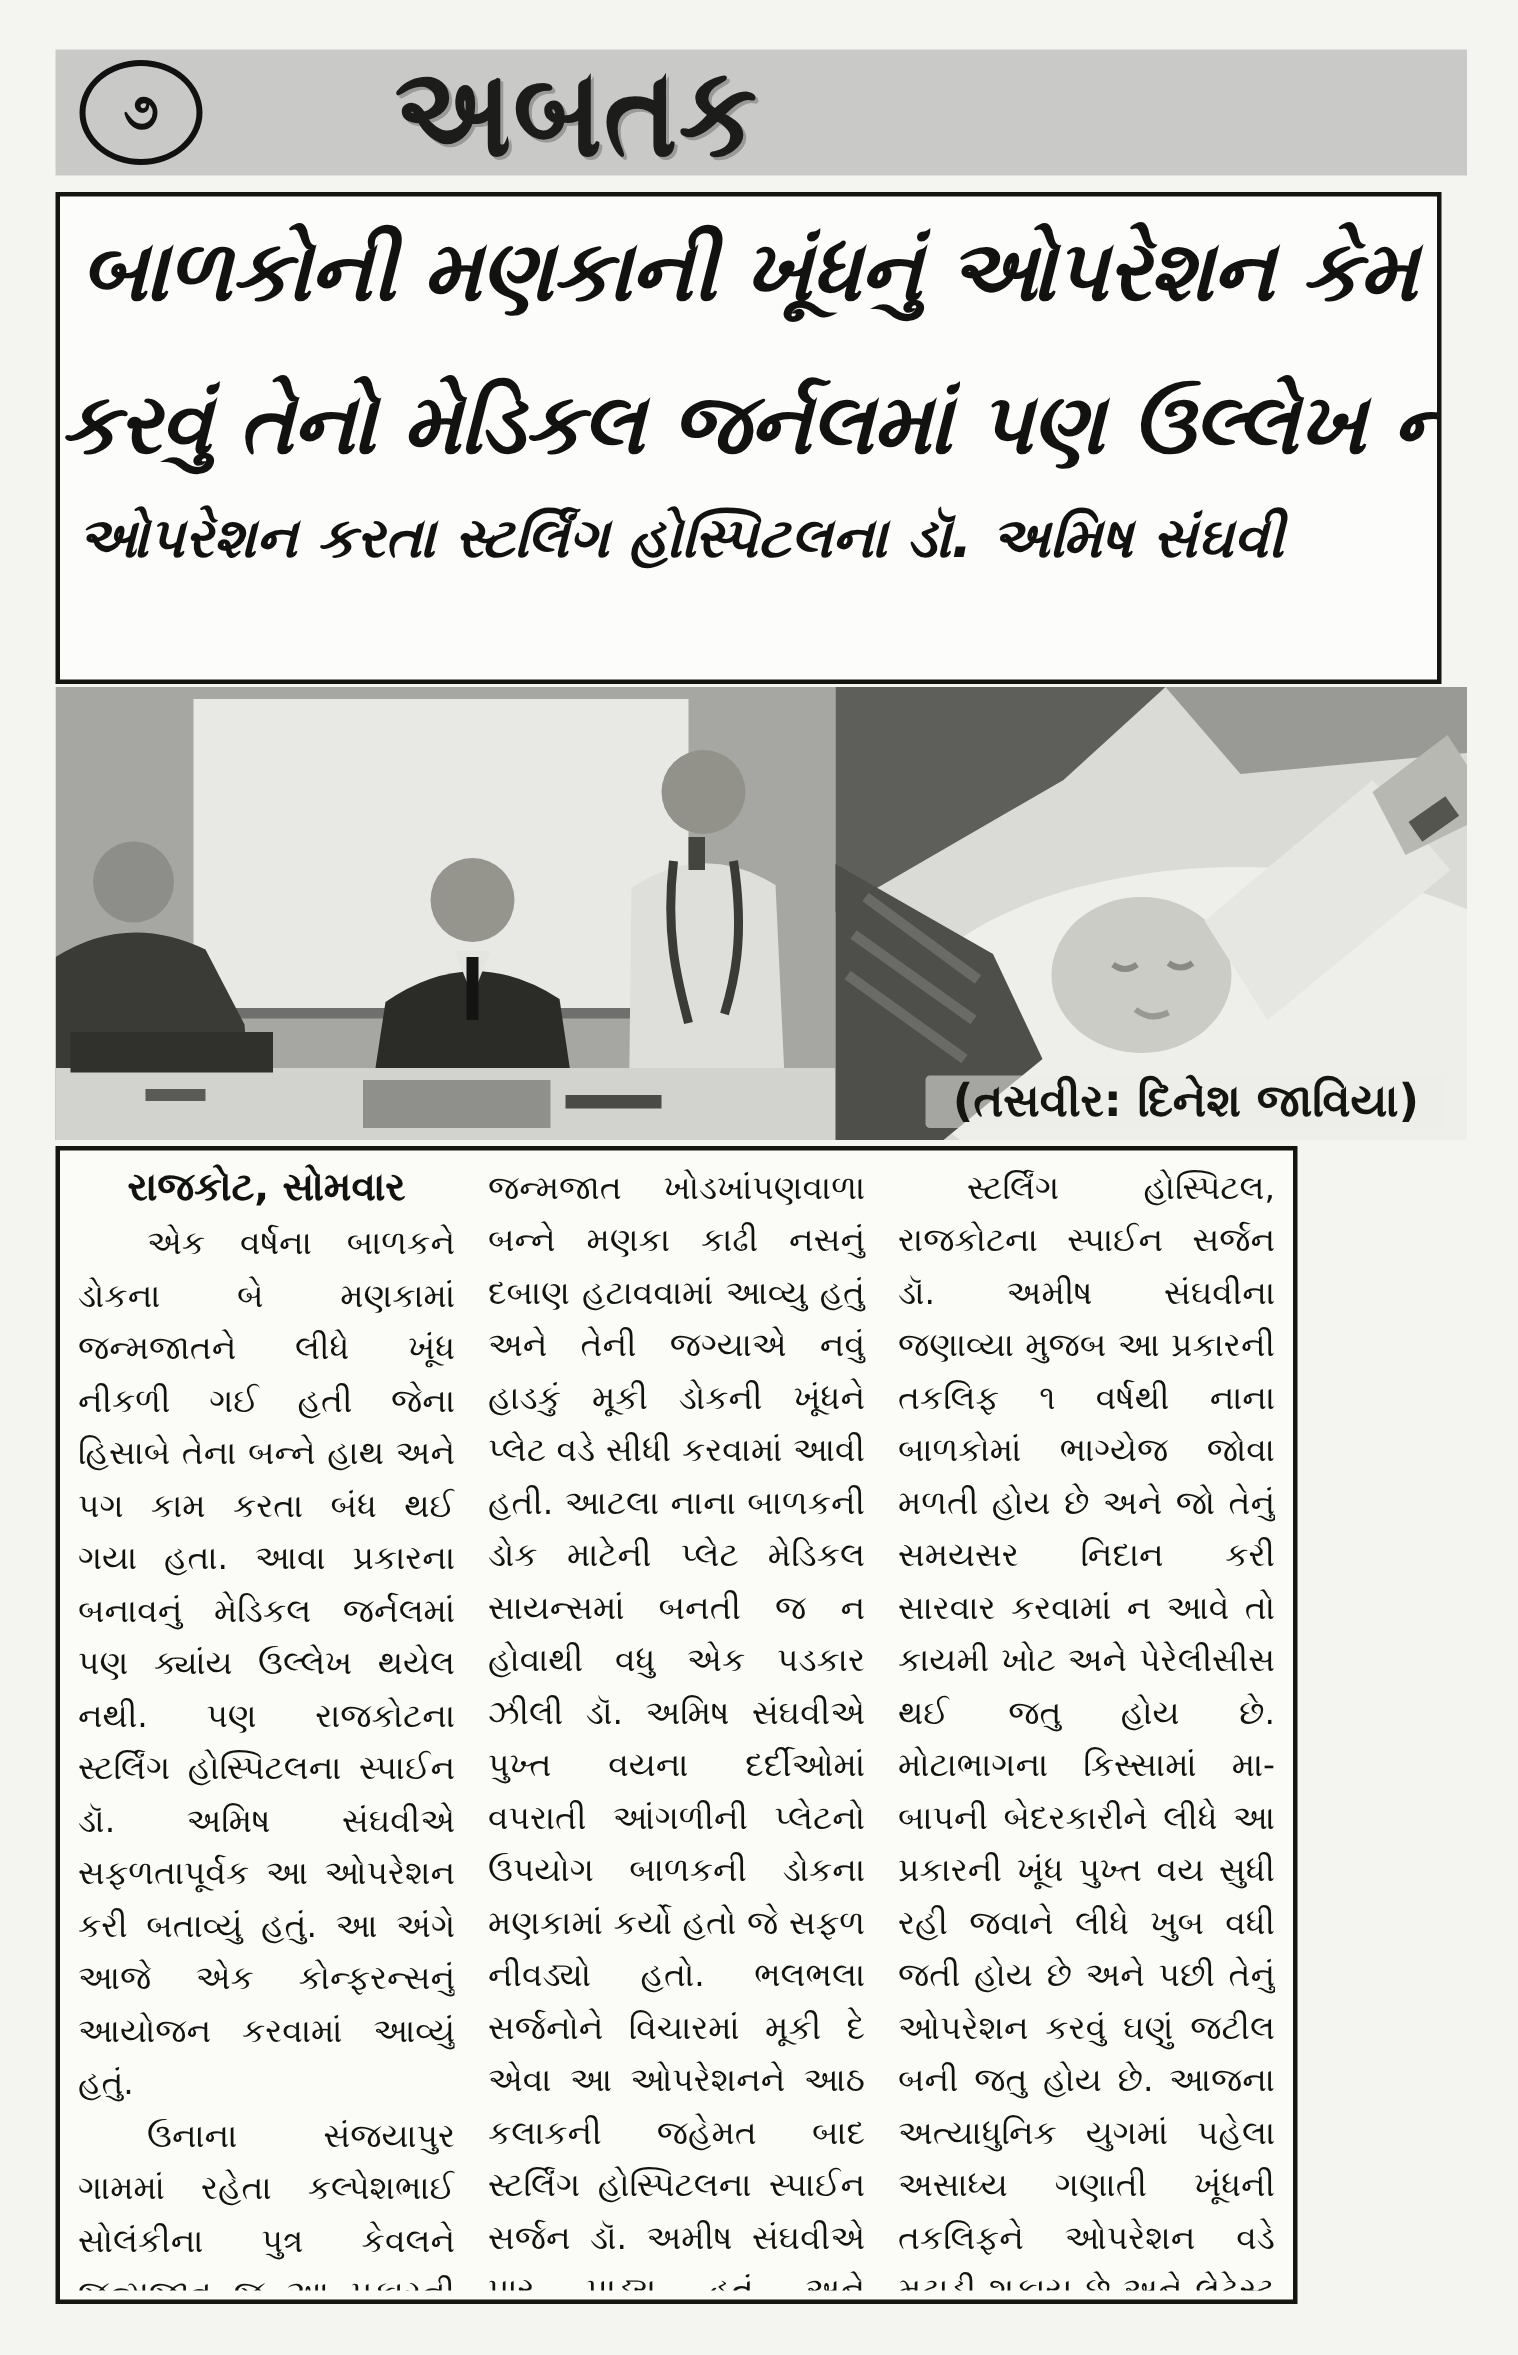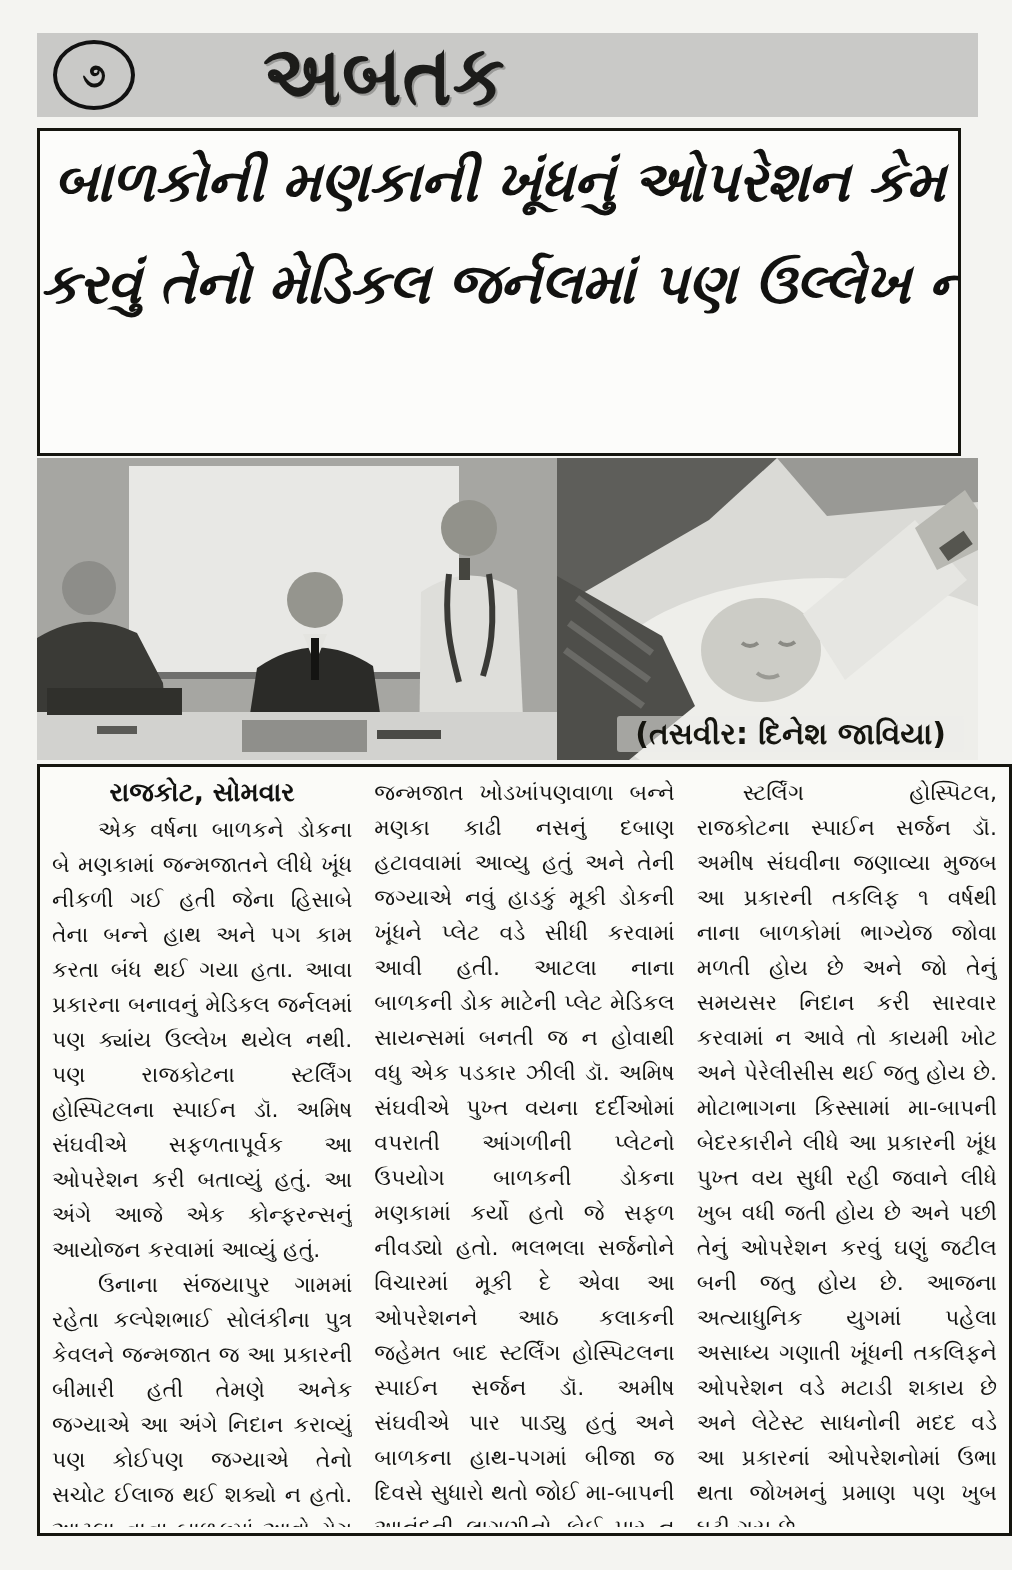--- a/index.html
+++ b/index.html
@@ -52,21 +52,21 @@
     background:#d6d6d4;overflow:hidden;
   }
   .photo-caption{
     position:absolute;right:14px;bottom:8px;
     font-size:30px;font-weight:800;color:#15150f;
     background:rgba(236,236,233,0.55);padding:0 18px;border-radius:3px;
     white-space:nowrap;
   }
   
   .article-body{
-    position:absolute;left:37px;top:764px;width:975px;height:772px;
+    position:absolute;left:37px;top:764px;width:828px;height:772px;
     background:#fbfbf8;border:3px solid #15150f;box-sizing:border-box;
     display:flex;gap:22px;padding:8px 12px 6px 12px;
   }
   .body-col{flex:1 1 0;font-size:22px;line-height:35px;text-align:justify;overflow:hidden;}
   .dateline{font-weight:800;text-align:center;font-size:26px;margin:0 0 2px 0;}
   .para{margin:0;text-indent:46px;}
   .para.noindent{text-indent:0;}
 </style>
 </head>
 <body>
@@ -76,20 +76,21 @@
   <div class="masthead-bar">
     <div class="page-badge">
       <span>૭</span>
     </div>
     <div class="masthead">અબતક</div>
   </div>
 
   <div class="headline-box">
     <div class="headline-line">બાળકોની મણકાની ખૂંધનું ઓપરેશન કેમ</div>
     <div class="headline-line">કરવું તેનો મેડિકલ જર્નલમાં પણ ઉલ્લેખ નથી</div>
+    <div class="subheadline-line">ઓપરેશન કરતા સ્ટર્લિંગ હોસ્પિટલના ડૉ. અમિષ સંઘવી</div>
   </div>
 
   <div class="photo-wrap">
     <svg viewBox="0 0 941 302" width="941" height="302" preserveAspectRatio="none" xmlns="http://www.w3.org/2000/svg">
 
       <rect x="0" y="0" width="520" height="302" fill="#a6a6a2"></rect>
 
       <rect x="92" y="8" width="330" height="212" fill="#e8e8e5"></rect>
       <rect x="92" y="214" width="330" height="7" fill="#6f6f6d"></rect>
       <rect x="545" y="0" width="7" height="235" fill="#8c8c8a"></rect>

